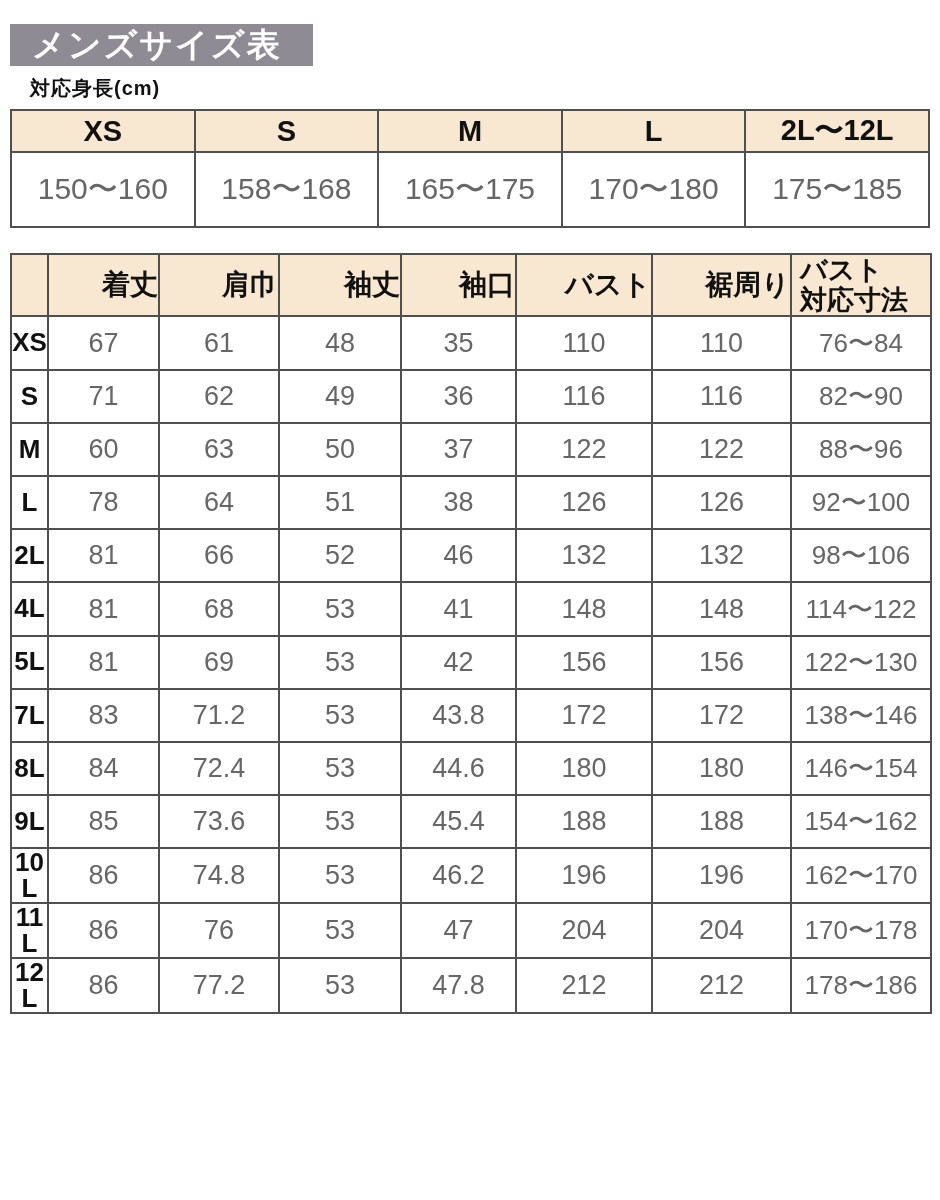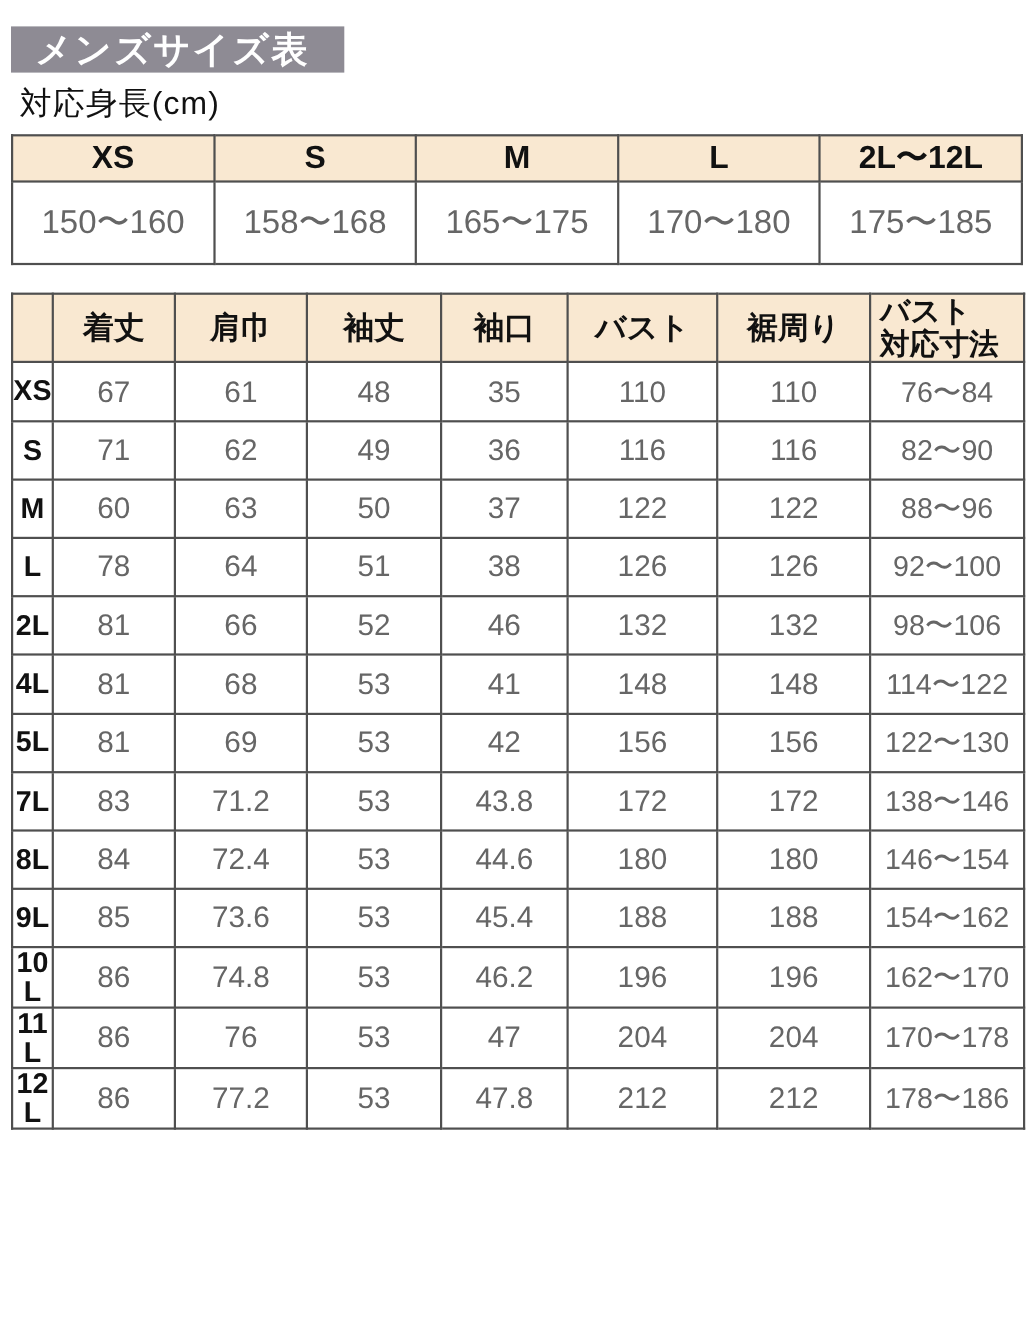--- a/index.html
+++ b/index.html
@@ -30,24 +30,24 @@
     color: #ffffff;
     font-weight: bold;
     font-size: 33px;
     line-height: 42px;
     padding-left: 22px;
     letter-spacing: 2px;
     white-space: nowrap;
     overflow: hidden;
   }
   .subtitle {
-    font-size: 29px;
-    font-weight: normal;
+    font-size: 20px;
+    font-weight: bold;
     color: var(--text-col);
-    margin: 9px 0 7px 8px;
+    margin: 9px 0 7px 20px;
     letter-spacing: 1px;
   }
   table {
     border-collapse: collapse;
     table-layout: fixed;
     width: 920px;
   }
   .height-table th {
     background: var(--header-bg);
     border: 2px solid var(--border-col);
@@ -70,21 +70,21 @@
   .size-table {
     margin-top: 25px;
   }
   .size-table th {
     background: var(--header-bg);
     border: 2px solid var(--border-col);
     font-size: 28px;
     font-weight: bold;
     color: var(--text-col);
     height: 62px;
-    text-align: center;
+    text-align: right;
     padding: 0;
   }
   .size-table th.bust-range-header {
     text-align: left;
     padding-left: 8px;
     white-space: pre-line;
     line-height: 1.12;
     font-size: 27px;
   }
   .size-table td {

